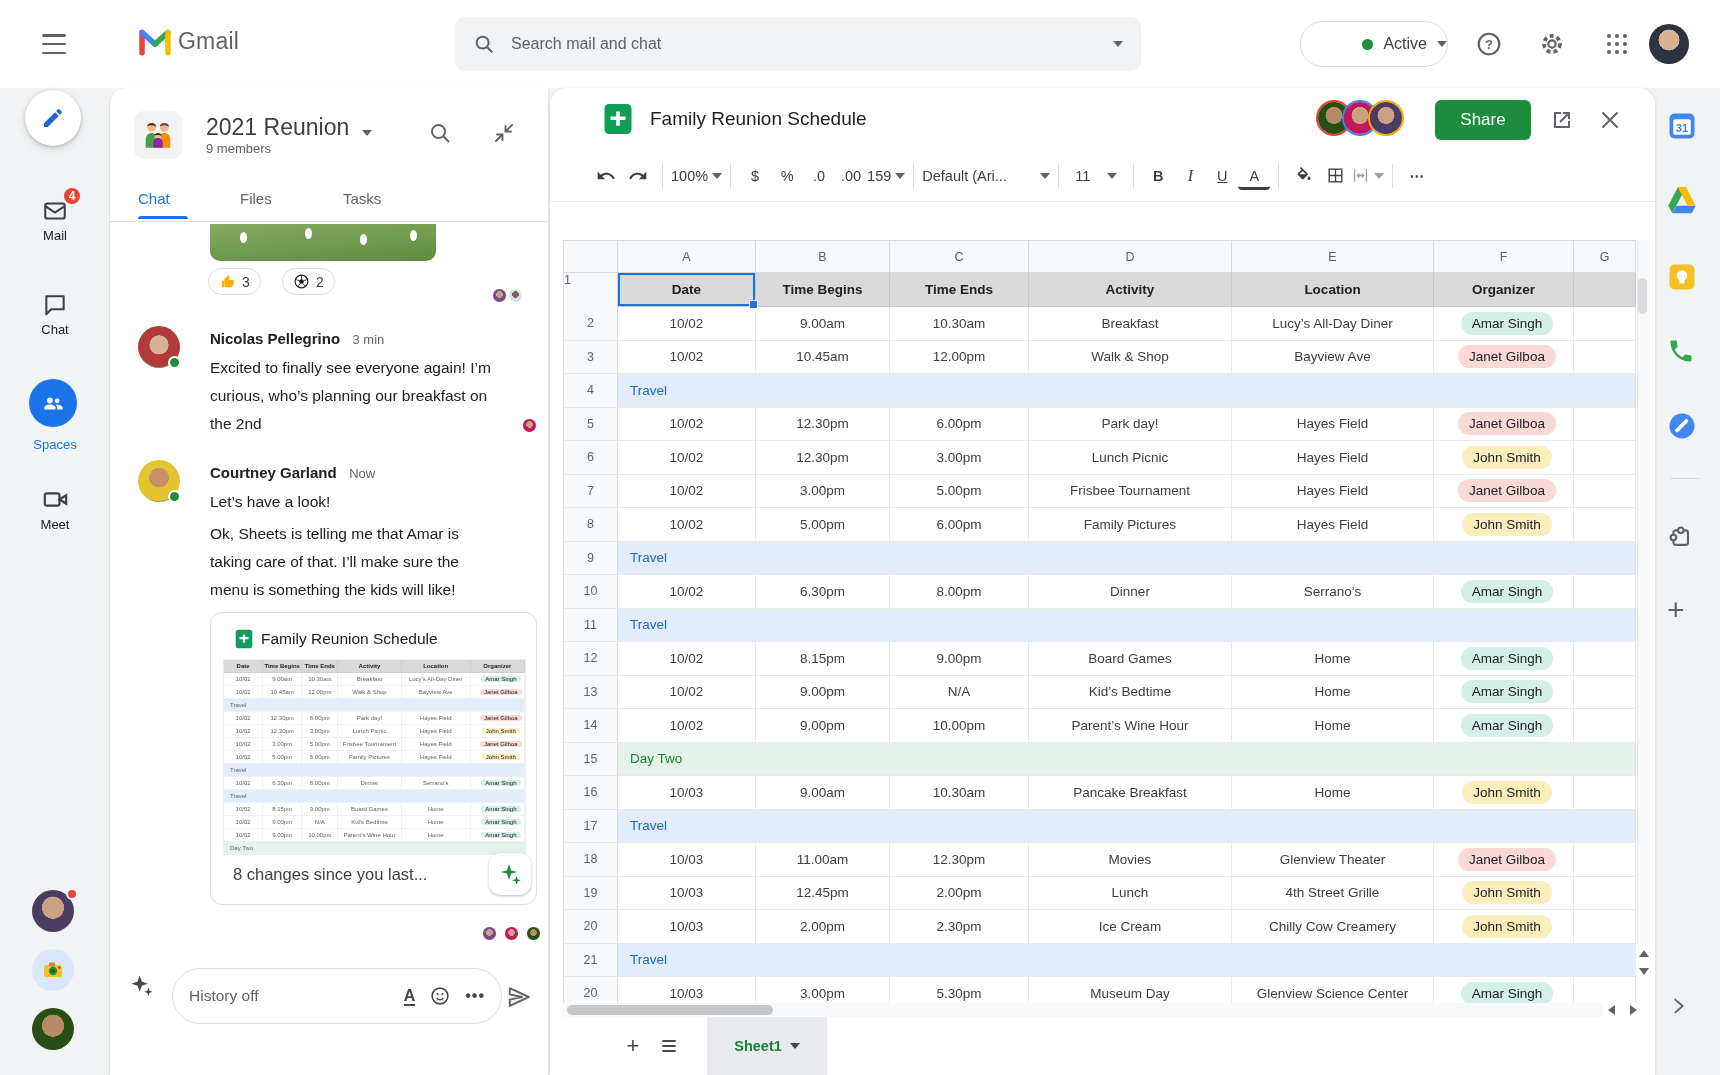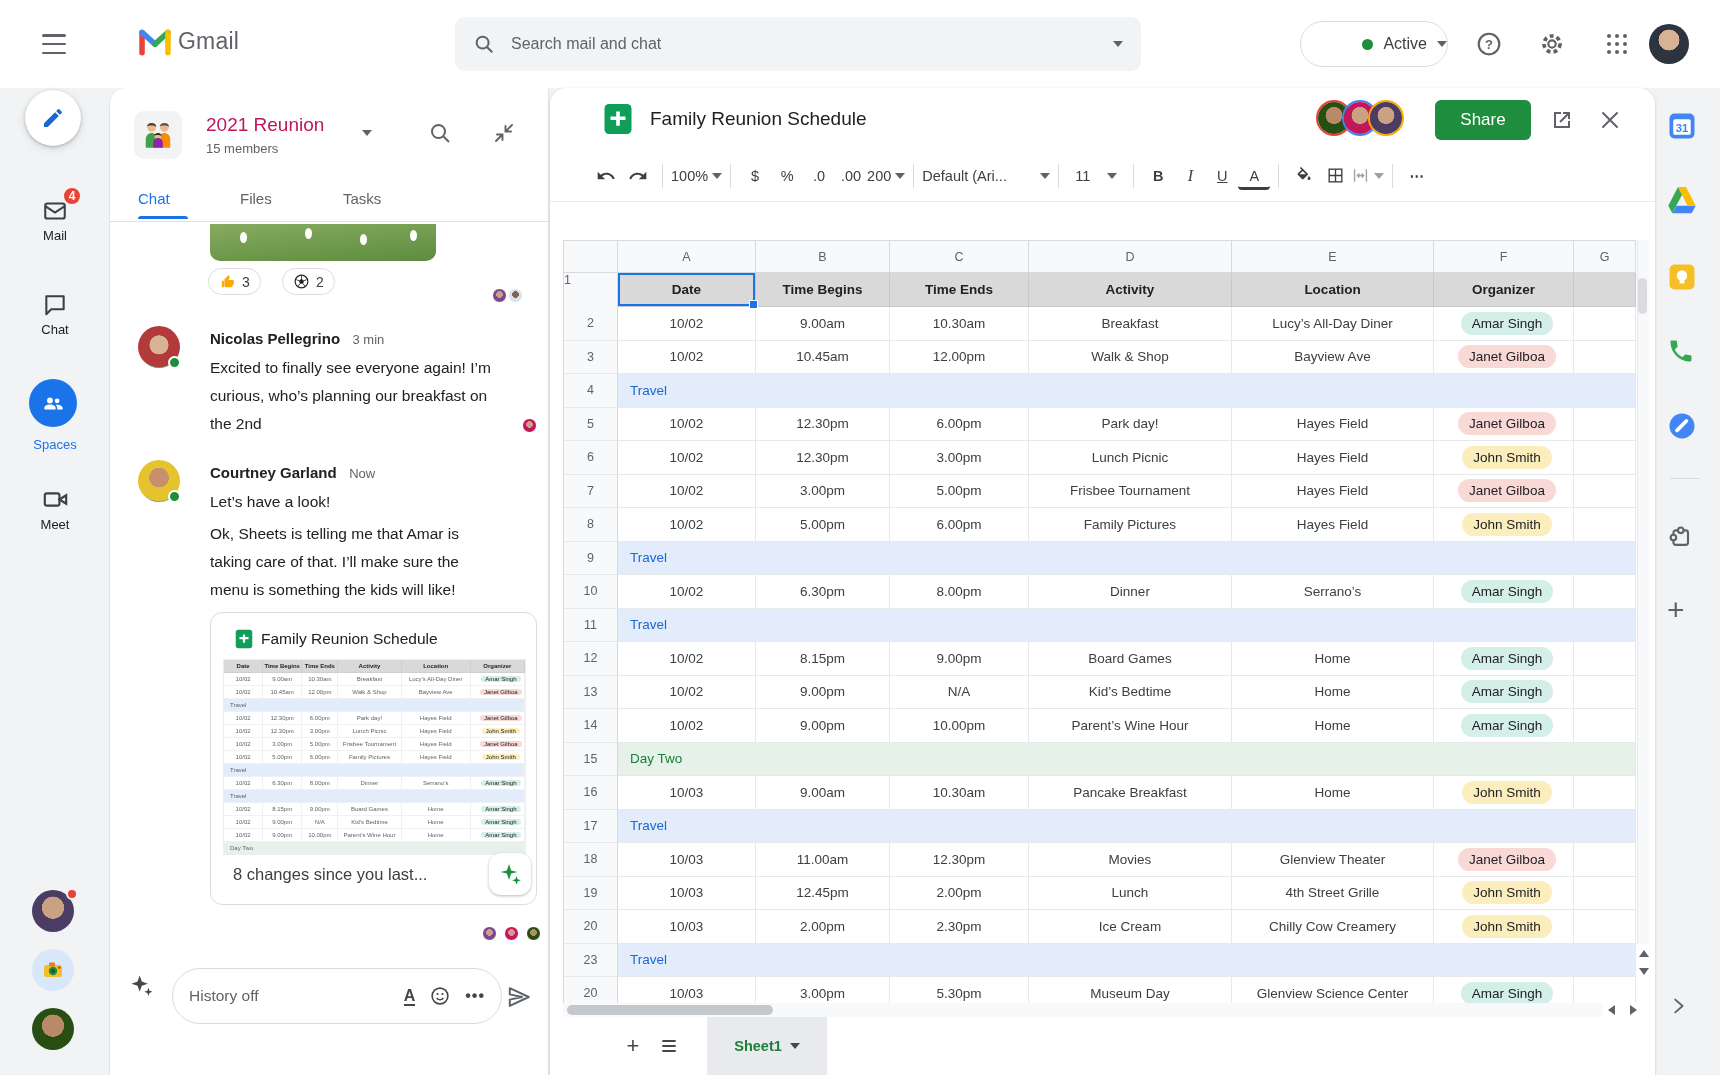--- a/index.html
+++ b/index.html
@@ -38,21 +38,21 @@
   .compose-btn{left:25px;top:90px;width:56px;height:56px;background:#fff;border-radius:50%;box-shadow:0 1px 3px rgba(60,64,67,.3),0 3px 8px rgba(60,64,67,.15);display:flex;align-items:center;justify-content:center;cursor:pointer}
   .badge{position:absolute;background:#ea4335;color:#fff;font-size:12px;font-weight:700;border-radius:10px;min-width:20px;height:20px;display:flex;align-items:center;justify-content:center;border:2px solid #f1f3f4}
   .spaces-circle{position:absolute;left:29px;top:379px;width:48px;height:48px;border-radius:50%;background:#1a73e8;display:flex;align-items:center;justify-content:center}
   .presence{position:absolute;width:13px;height:13px;background:#1e8e3e;border:2px solid #fff;border-radius:50%}
   .notif-dot{position:absolute;width:12px;height:12px;background:#ea4335;border-radius:50%;border:2px solid #f1f3f4}
   
   .chat-panel{position:absolute;left:110px;top:88px;width:438px;height:987px;background:#fff;border-radius:16px 0 0 0;box-shadow:0 1px 2px rgba(60,64,67,.25)}
   .sheets-panel{position:absolute;left:550px;top:88px;width:1105px;height:987px;background:#fff;border-radius:16px 16px 0 0;box-shadow:0 1px 3px rgba(60,64,67,.25)}
   
   .space-av{position:absolute;left:24px;top:23px;width:48px;height:48px;border-radius:10px;background:#f1f3f4;display:flex;align-items:center;justify-content:center}
-  .chat-title{position:absolute;left:96px;top:26px;font-size:19px;color:#be185d;font-weight:500}
+  .chat-title{position:absolute;left:96px;top:26px;font-size:23px;color:#404040;font-weight:500}
   .chat-members{position:absolute;left:96px;top:53px;font-size:13px;color:#5f6368}
   .tab{position:absolute;top:102px;font-size:15px;color:#5f6368;font-weight:500;cursor:pointer}
   .tab.active{color:#1a73e8}
   .tab-underline{position:absolute;left:28px;top:128px;width:50px;height:3px;background:#1a73e8;border-radius:3px 3px 0 0}
   .tabs-divider{position:absolute;left:0;top:133px;width:438px;height:1px;background:#e0e0e0}
   
   .photo-msg{position:absolute;left:100px;top:136px;width:226px;height:37px;border-radius:0 0 10px 10px;background:linear-gradient(175deg,#86ab60,#5e8c3e);overflow:hidden}
   .photo-msg i{position:absolute;border-radius:50%;background:#fff}
   .react-pill{position:absolute;height:27px;border:1px solid #dadce0;border-radius:14px;background:#fff;display:flex;align-items:center;gap:6px;padding:0 10px;font-size:14px;color:#3c4043}
   .msg-name{font-size:15px;font-weight:700;color:#202124}
@@ -256,21 +256,21 @@
           <path d="M22 4.8c-2.6 0-4.4 1.6-4.4 3.4 1-1.5 7-1.4 8.8.2 0-2-1.8-3.6-4.4-3.6z" fill="#6d4c41"></path>
         <path d="M4.5 28v-8c0-3.5 2.5-6 5.5-6s5.5 2.5 5.5 6v8z" fill="#43a047"></path>
         <path d="M16.5 28v-8c0-3.5 2.5-6 5.5-6s5.5 2.5 5.5 6v8z" fill="#fb8c00"></path>
         <circle cx="16" cy="17.5" r="3.2" fill="#edb98a"></circle>
           <path d="M16 14.2c-2.1 0-3.5 1.3-3.5 2.7.8-1.2 5.6-1.1 7 .2 0-1.6-1.4-2.9-3.5-2.9z" fill="#3e2723"></path>
         <path d="M11.5 28v-4.5c0-2.7 2-4.6 4.5-4.6s4.5 1.9 4.5 4.6V28z" fill="#8e24aa"></path>
       </svg>
     </div>
     <div class="chat-title">2021 Reunion</div>
     <span class="caret abs" style="left:252px;top:42px"></span>
-    <div class="chat-members">15 members</div>
+    <div class="chat-members">9 members</div>
     <svg class="abs" style="left:318px;top:33px" width="24" height="24" viewBox="0 0 24 24">
         <g fill="none" stroke="#5f6368" stroke-width="2">
           <circle cx="10.5" cy="10.5" r="6.5"></circle>
           <path d="M15.5 15.5L21 21"></path>
         </g>
       </svg>
     <svg class="abs" style="left:382px;top:33px" width="24" height="24" viewBox="0 0 24 24">
         <g fill="none" stroke="#5f6368" stroke-width="1.9" stroke-linecap="round">
           <path d="M20 4l-6.5 6.5M13.5 5v5.5H19"></path>
           <path d="M4 20l6.5-6.5M10.5 19v-5.5H5"></path>
@@ -523,21 +523,21 @@
       <span class="ti">
           <span>100%</span>
           <span class="caret"></span>
         </span>
       <span class="tsep"></span>
       <span class="ti">$</span>
       <span class="ti">%</span>
       <span class="ti">.0</span>
       <span class="ti">.00</span>
       <span class="ti">
-          <span>200</span>
+          <span>159</span>
           <span class="caret"></span>
         </span>
       <span class="tsep"></span>
       <span class="ti" style="min-width:128px;justify-content:space-between">
           <span>Default (Ari...</span>
           <span class="caret"></span>
         </span>
       <span class="tsep"></span>
       <span class="ti" style="min-width:58px;justify-content:space-between;padding:0 8px">
           <span>11</span>
@@ -780,21 +780,21 @@
             <div class="c">2.00pm</div>
             <div class="c">2.30pm</div>
             <div class="c">Ice Cream</div>
             <div class="c">Chilly Cow Creamery</div>
             <div class="c org">
               <span class="pill" style="background: rgb(251, 238, 188);">John Smith</span>
             </div>
             <div class="c"></div>
           </div>
           <div class="srow travel">
-            <div class="gut">23</div>
+            <div class="gut">21</div>
             <div class="band" style="grid-column: 2 / -1;">Travel</div>
           </div>
           <div class="srow">
             <div class="gut">20</div>
             <div class="c">10/03</div>
             <div class="c">3.00pm</div>
             <div class="c">5.30pm</div>
             <div class="c">Museum Day</div>
             <div class="c">Glenview Science Center</div>
             <div class="c org">

